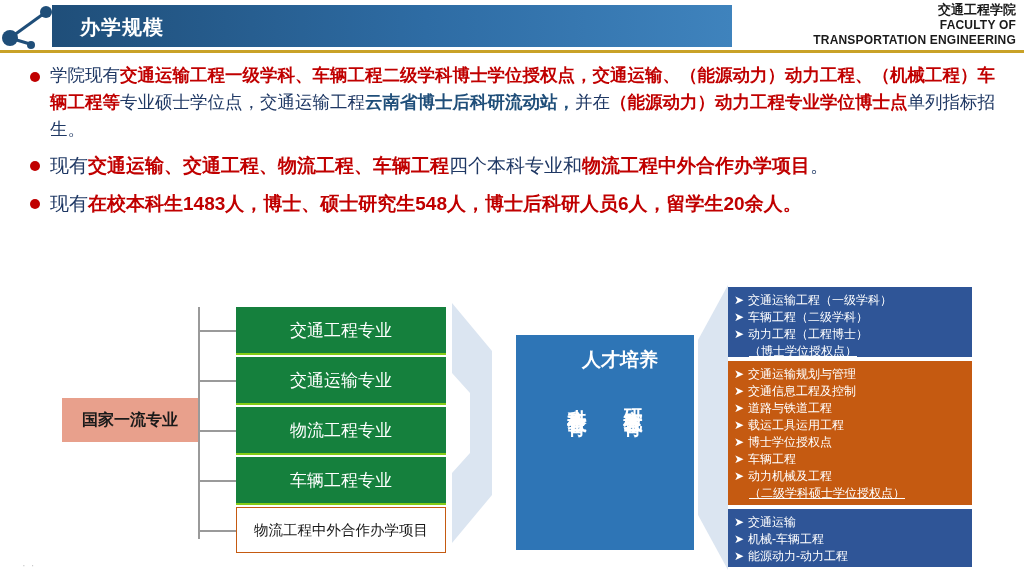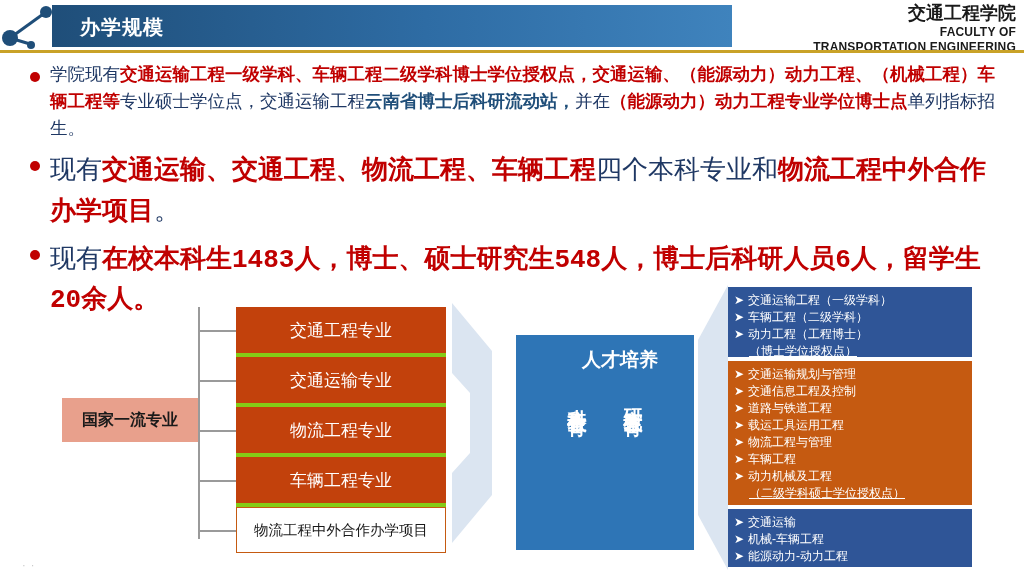--- a/index.html
+++ b/index.html
@@ -47,21 +47,21 @@
     width: 1024px; height: 3px;
     background: #c9a227;
   }
   .header-right {
     position: absolute;
     right: 8px; top: 2px;
     text-align: right;
     line-height: 1.25;
   }
   .header-right .cn {
-    font-size: 18px;
+    font-size: 13px;
     font-weight: bold;
     color: #1a1a1a;
   }
   .header-right .en1, .header-right .en2 {
     font-size: 12px;
     font-weight: bold;
     color: #1a1a1a;
     letter-spacing: 0.2px;
   }
 
@@ -80,27 +80,27 @@
     position: absolute;
     left: 12px; top: 10px;
     width: 10px; height: 10px;
     border-radius: 50%;
     background: #c00000;
   }
   .para {
     font-size: 18px;
     line-height: 1.55;
     color: #1f3864;
-    font-family: Liberation Mono, monospace;
+    font-family: Liberation Sans, sans-serif;
   }
   .para.b1 { font-size: 17.5px; }
   .rd { color: #c00000; font-weight: bold; }
   .bl { color: #1f4e79; font-weight: bold; }
   .pl { color: #1f3864; font-weight: normal; }
-  .para.b2, .para.b3 { font-size: 26px; }
+  .para.b2, .para.b3 { font-size: 19px; }
 
   
   .diagram {
     position: absolute;
     left: 0; top: 285px;
     width: 1024px;
     height: 285px;
   }
 
   .flagship {
@@ -128,27 +128,27 @@
     width: 38px;
     height: 0;
     border-top: 2px solid #9a9a9a;
   }
 
   .major {
     position: absolute;
     left: 236px;
     width: 210px;
     height: 46px;
-    background: #c2410c;
+    background: #15803d;
     color: #ffffff;
     font-size: 17px;
     display: flex;
     align-items: center;
     justify-content: center;
-    border-bottom: 5px solid #84cc16;
+    border-bottom: 2px solid #84cc16;
   }
   .major.last {
     background: #ffffff;
     color: #1a1a1a;
     font-size: 14.5px;
     border: 1px solid #c55a11;
     box-sizing: border-box;
   }
 
   .arrow-left {
@@ -298,21 +298,21 @@
       <span class="rline"><span class="arr">➤</span><span>交通运输工程（一级学科）</span></span>
       <span class="rline"><span class="arr">➤</span><span>车辆工程（二级学科）</span></span>
       <span class="rline"><span class="arr">➤</span><span>动力工程（工程博士）</span></span>
       <span class="rline indent"><span>（博士学位授权点）</span></span>
     </div>
   <div class="rbox b-orange" id="rg1">
       <span class="rline"><span class="arr">➤</span><span>交通运输规划与管理</span></span>
       <span class="rline"><span class="arr">➤</span><span>交通信息工程及控制</span></span>
       <span class="rline"><span class="arr">➤</span><span>道路与铁道工程</span></span>
       <span class="rline"><span class="arr">➤</span><span>载运工具运用工程</span></span>
-      <span class="rline"><span class="arr">➤</span><span>物流工程与管理</span></span>
+      <span class="rline"><span class="arr">➤</span><span>博士学位授权点</span></span>
       <span class="rline"><span class="arr">➤</span><span>车辆工程</span></span>
       <span class="rline"><span class="arr">➤</span><span>动力机械及工程</span></span>
       <span class="rline indent"><span>（二级学科硕士学位授权点）</span></span>
     </div>
   <div class="rbox b-blue2" id="rg2">
       <span class="rline"><span class="arr">➤</span><span>交通运输</span></span>
       <span class="rline"><span class="arr">➤</span><span>机械-车辆工程</span></span>
       <span class="rline"><span class="arr">➤</span><span>能源动力-动力工程</span></span>
       <span class="rline indent"><span>（工程硕士专业学位授权点）</span></span>
     </div>

